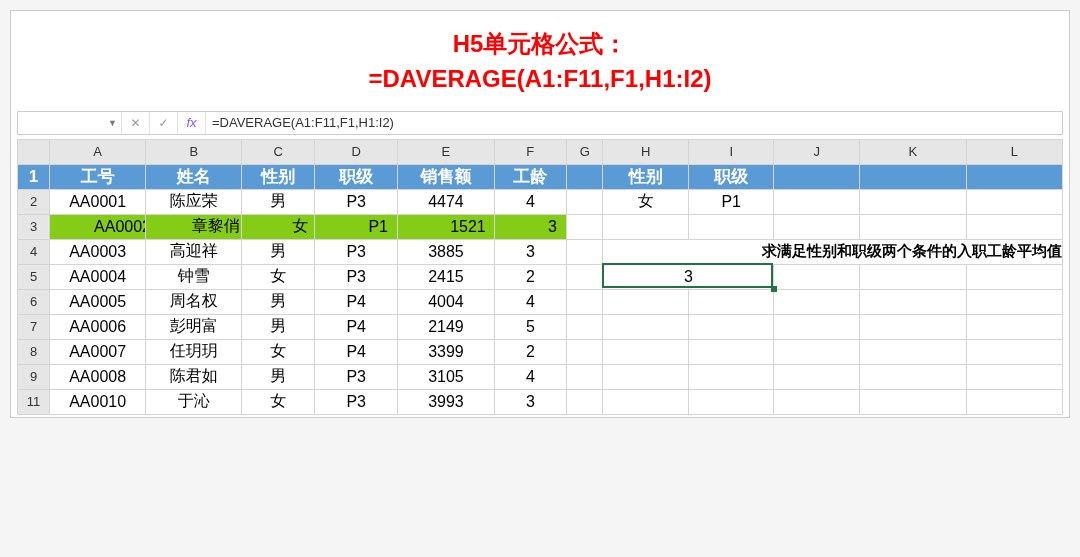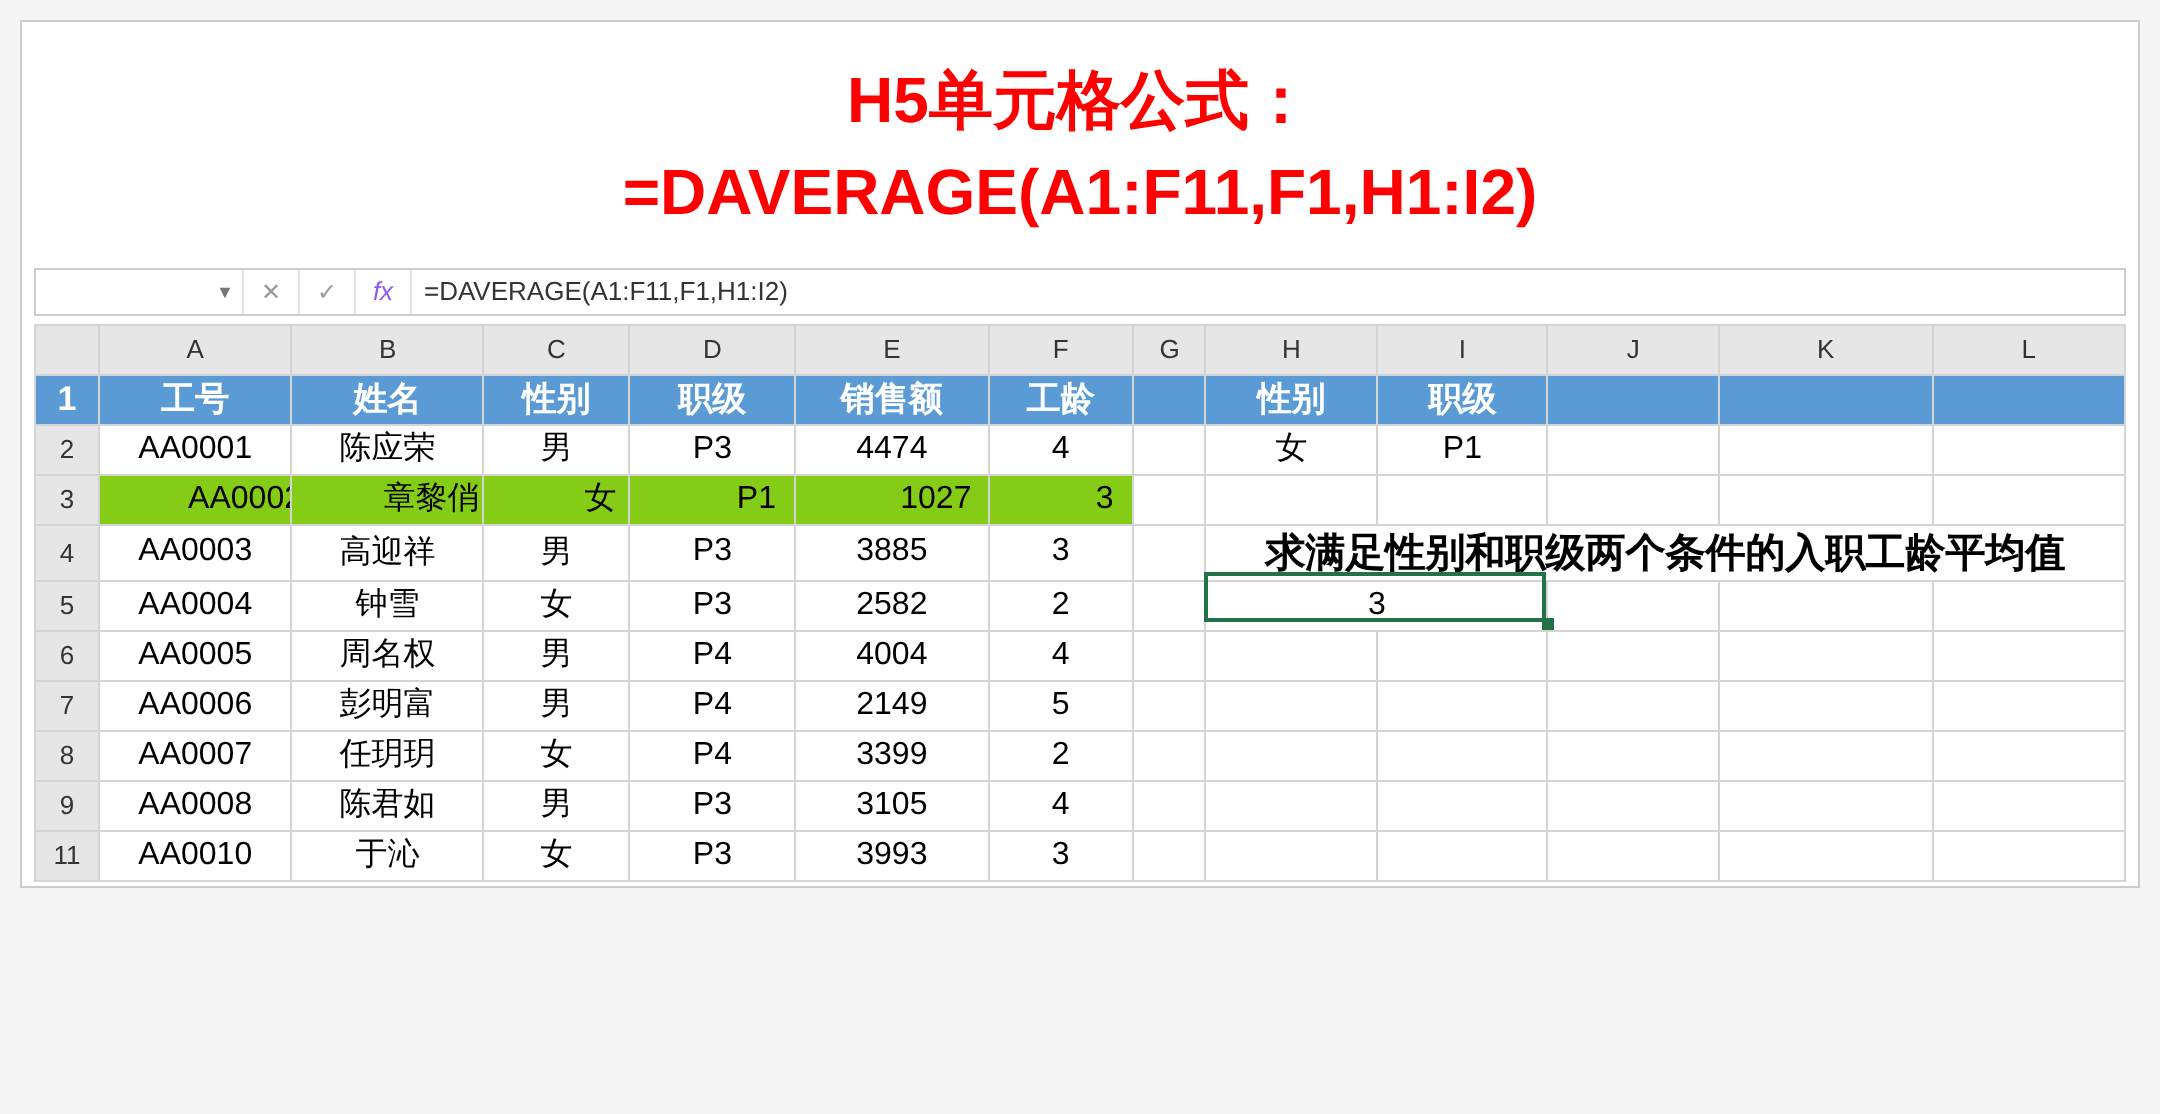--- a/index.html
+++ b/index.html
@@ -1,19 +1,19 @@
 <!DOCTYPE html>
 <html><head>
 <meta charset="utf-8">
 <style>
   * { box-sizing: border-box; margin: 0; padding: 0; }
   body { font-family: "Microsoft YaHei", Arial, sans-serif; background: #f5f5f5; padding: 10px; }
   .container { background: #fff; border: 1px solid #ccc; padding: 8px 6px 2px 6px; width: 1060px; }
   .title-block { text-align: center; margin: 8px 0 14px 0; }
-  .title-line { color: #ff0000; font-weight: bold; font-size: 32px; line-height: 1.45; font-family: "SimHei","Microsoft YaHei",sans-serif; }
+  .title-line { color: #ff0000; font-weight: bold; font-size: 24px; line-height: 1.45; font-family: "SimHei","Microsoft YaHei",sans-serif; }
 
   .formula-bar { display: flex; align-items: stretch; height: 24px; border: 1px solid #ccc; background: #fff; font-size: 13px; color: #333; margin-bottom: 4px; }
   .namebox { width: 86px; border-right: 1px solid #ccc; display: flex; align-items: center; padding-left: 6px; margin-top: 32px; }
   .namebox-dd { width: 18px; border-right: 1px solid #e3e3e3; display: flex; align-items: center; justify-content: center; color: #777; font-size: 9px; }
   .fxbtn { width: 28px; border-right: 1px solid #e3e3e3; display:flex; align-items:center; justify-content:center; color:#999; font-size:12px;}
   .fxlabel { width: 28px; border-right: 1px solid #e3e3e3; display:flex; align-items:center; justify-content:center; font-style: italic; color:#8b5cf6; font-size:13px;}
   .formula-input { flex: 1; display:flex; align-items:center; padding-left: 6px; color:#333; }
 
   .sheet { position: relative; }
   .grid { border-collapse: collapse; table-layout: fixed; width: 100%; font-size: 16px; }
@@ -22,21 +22,21 @@
   .corner { background: #e6e6e6; }
   .rowhdr { width: 30px; }
   .colA { width: 90px; } .colB { width: 90px; } .colC { width: 68px; } .colD { width: 78px; }
   .colE { width: 90px; } .colF { width: 68px; } .colG { width: 34px; }
   .colH { width: 80px; } .colI { width: 80px; } .colJ { width: 80px; } .colK { width: 100px; } .colL { width: 90px; }
 
   .data-header td { background: #5b9bd5; color: #fff; font-weight: bold; text-align: center; font-size: 17px; }
   .cell { text-align: center; color: #000; }
   .hl td.main { background: #84cc16; padding-left: 44px; }
   .criteria-hdr { background: #5b9bd5; color:#fff; font-weight:bold; text-align:center; font-size:17px;}
-  .bold-note { font-weight: bold; text-align: center; font-size: 20px; }
+  .bold-note { font-weight: bold; text-align: right; font-size: 15px; }
   .sel-box { position: absolute; border: 2px solid #217346; pointer-events: none; }
   .sel-handle { position:absolute; width:6px; height:6px; background:#217346; }
 </style>
 </head>
 <body>
 
 <div class="container">
 
   <div class="title-block">
     <div class="title-line">H5单元格公式：</div>
@@ -117,21 +117,21 @@
             <td></td>
             <td></td>
             <td></td>
           </tr>
           <tr class="hl">
             <td class="rowhdr">3</td>
             <td class="cell main">AA0002</td>
             <td class="cell main">章黎俏</td>
             <td class="cell main">女</td>
             <td class="cell main">P1</td>
-            <td class="cell main">1027</td>
+            <td class="cell main">1521</td>
             <td class="cell main">3</td>
             <td></td>
             <td></td>
             <td></td>
             <td></td>
             <td></td>
             <td></td>
           </tr>
           <tr>
             <td class="rowhdr">4</td>
@@ -143,21 +143,21 @@
             <td class="cell main">3</td>
             <td></td>
             <td colspan="5" class="bold-note">求满足性别和职级两个条件的入职工龄平均值</td>
           </tr>
           <tr>
             <td class="rowhdr">5</td>
             <td class="cell main">AA0004</td>
             <td class="cell main">钟雪</td>
             <td class="cell main">女</td>
             <td class="cell main">P3</td>
-            <td class="cell main">2582</td>
+            <td class="cell main">2415</td>
             <td class="cell main">2</td>
             <td></td>
             <td colspan="2" class="cell" id="result-cell">3</td>
             <td></td>
             <td></td>
             <td></td>
           </tr>
           <tr>
             <td class="rowhdr">6</td>
             <td class="cell main">AA0005</td>

